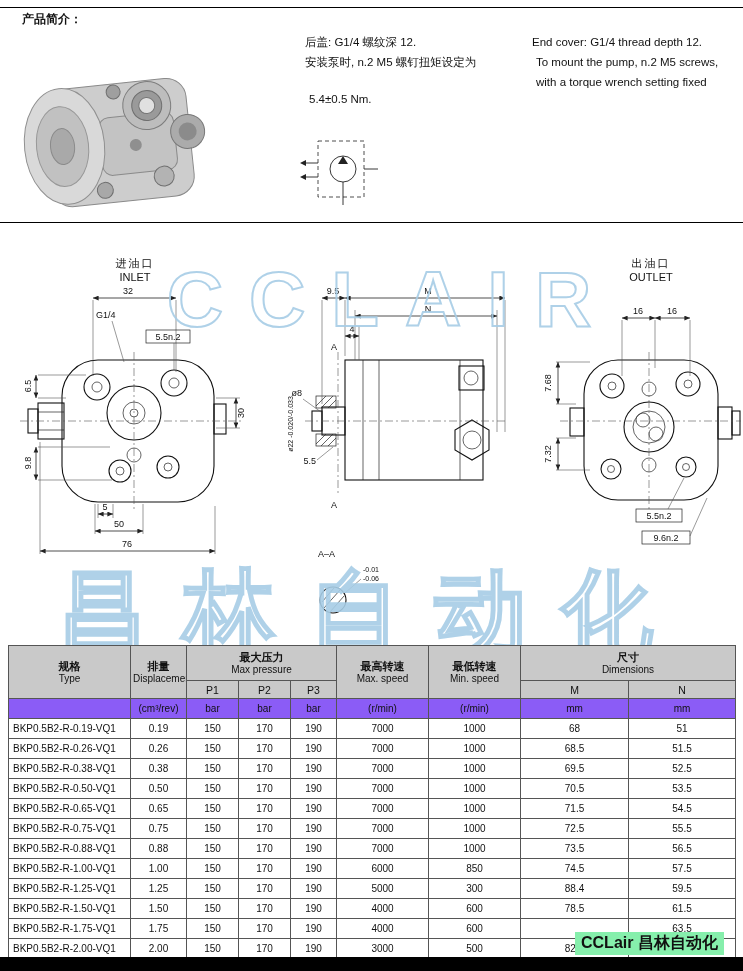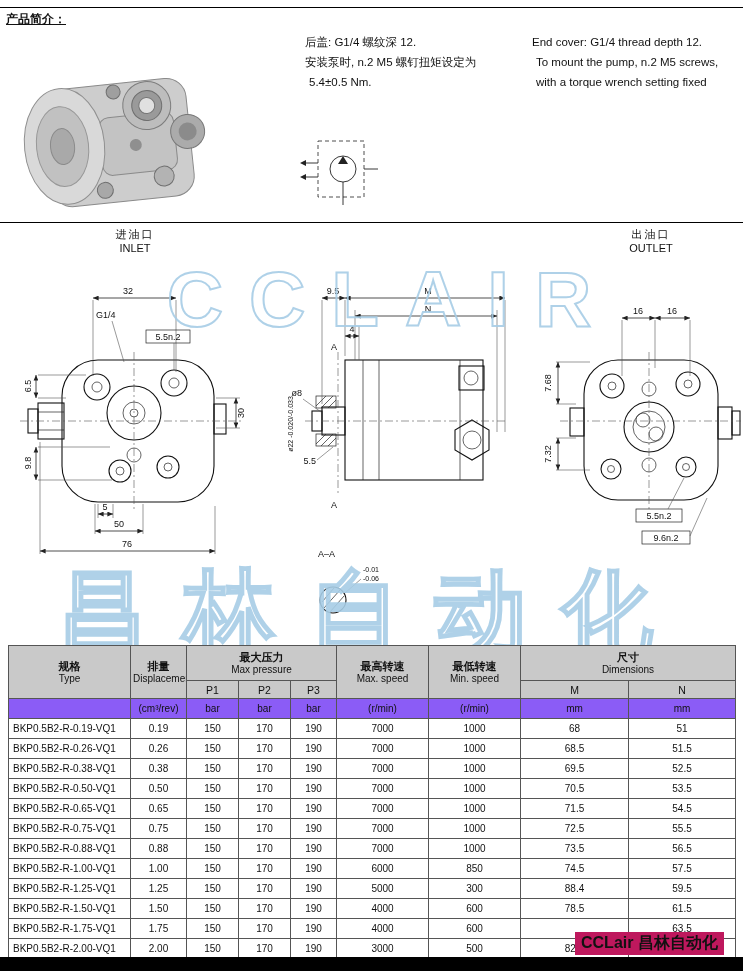--- a/index.html
+++ b/index.html
@@ -6,49 +6,49 @@
   body{
     width:743px;height:971px;position:relative;overflow:hidden;
     background:#ffffff;color:#111;
     font-family:"Liberation Sans", sans-serif;
   }
   .abs{position:absolute;}
   .hairline{position:absolute;left:0;width:743px;height:1px;background:#000;}
   .section-title{font-size:12px;font-weight:bold;}
   .note{font-size:11.5px;line-height:20px;white-space:nowrap;}
   .port-label{font-size:11px;text-align:center;line-height:14px;}
-  .port-label .cn{letter-spacing:2px;}
+  .port-label .cn{letter-spacing:2px;margin-top:29px;}
   
   .out{stroke:#111;stroke-width:1.1;fill:none;}
   .thin{stroke:#222;stroke-width:0.7;fill:none;}
   .dim{stroke:#222;stroke-width:0.8;}
   .ext{stroke:#555;stroke-width:0.6;}
   .cl{stroke:#555;stroke-width:0.6;stroke-dasharray:8 3 2 3;fill:none;}
   .dt{font-size:9px;fill:#111;}
   .dts{font-size:7px;fill:#111;}
   svg text{font-family:"Liberation Sans", sans-serif;}
   
   table.spec{border-collapse:collapse;width:727px;table-layout:fixed;font-size:10.5px;}
   .spec th,.spec td{border:1px solid #555;text-align:center;padding:0 2px;height:19px;overflow:hidden;white-space:nowrap;}
   .spec thead th{background:#c9c9c9;font-weight:normal;vertical-align:middle;}
   .spec thead tr.units td{background:#8b5cf6;font-size:10px;}
   .spec thead tr.sub th{height:17px;}
   .spec thead tr.top th{height:34px;}
   .spec tbody td{background:#ffffff;font-size:10px;}
   .spec td.cell-type{text-align:left;padding-left:4px;}
   .hdr-cn{font-size:11px;font-weight:bold;line-height:13px;}
   .hdr-en{font-size:10px;line-height:12px;}
-  .footer-brand{position:absolute;font-size:16px;font-weight:bold;background:#be185d;padding:1px 6px;z-index:5;}
+  .footer-brand{position:absolute;font-size:16px;font-weight:bold;background:#86efac;padding:1px 6px;z-index:5;}
   .blackbar{position:absolute;left:0;top:957px;width:743px;height:14px;background:#000;z-index:6;}
 </style>
 </head>
 <body>
 
 <div class="hairline" style="top:7px;"></div>
-<div class="abs section-title" style="left:6px;top:11px;text-decoration:underline;">产品简介：</div>
+<div class="abs section-title" style="left:22px;top:11px;">产品简介：</div>
 
 <svg class="abs" style="left:0;top:28px;" width="250" height="195" viewBox="0 0 250 195">
   <g transform="rotate(-6 125 110)">
     <rect x="48" y="55" width="142" height="118" rx="20" fill="#cdcdcd" stroke="#8a8a8a"></rect>
     <rect x="100" y="88" width="75" height="58" rx="10" fill="#c3c3c3" stroke="#8a8a8a"></rect>
     <ellipse cx="64" cy="112" rx="40" ry="58" fill="#d9d9d9" stroke="#909090"></ellipse>
     <ellipse cx="62" cy="112" rx="26" ry="40" fill="#c1c1c1" stroke="#979797"></ellipse>
     <ellipse cx="62" cy="112" rx="12" ry="18" fill="#a9a9a9" stroke="#8b8b8b"></ellipse>
     <circle cx="150" cy="80" r="24" fill="#bdbdbd" stroke="#7d7d7d"></circle>
     <circle cx="150" cy="80" r="15" fill="#9a9a9a" stroke="#6f6f6f"></circle>
@@ -58,21 +58,21 @@
     <circle cx="118" cy="63" r="7" fill="#9f9f9f" stroke="#6f6f6f"></circle>
     <circle cx="100" cy="160" r="8" fill="#a8a8a8" stroke="#6f6f6f"></circle>
     <circle cx="160" cy="152" r="10" fill="#b3b3b3" stroke="#6f6f6f"></circle>
     <circle cx="135" cy="118" r="6" fill="#8f8f8f"></circle>
   </g>
 </svg>
 
 <div class="abs note" style="left:305px;top:32px;">
   <div>后盖: G1/4 螺纹深 12.</div>
   <div>安装泵时, n.2 M5 螺钉扭矩设定为</div>
-  <div style="padding-left:4px;">5.4±0.5 Nm.</div>
+  <div style="padding-left:4px;margin-top:17px;">5.4±0.5 Nm.</div>
 </div>
 
 <div class="abs note" style="left:532px;top:32px;">
   <div>End cover: G1/4 thread depth 12.</div>
   <div style="padding-left:4px;">To mount the pump, n.2 M5 screws,</div>
   <div style="padding-left:4px;">with a torque wrench setting fixed</div>
 </div>
 
 <svg class="abs" style="left:298px;top:133px;" width="95" height="75" viewBox="0 0 95 75">
   <rect x="20" y="8" width="46" height="56" fill="none" stroke="#222" stroke-width="0.8" stroke-dasharray="4 3"></rect>

